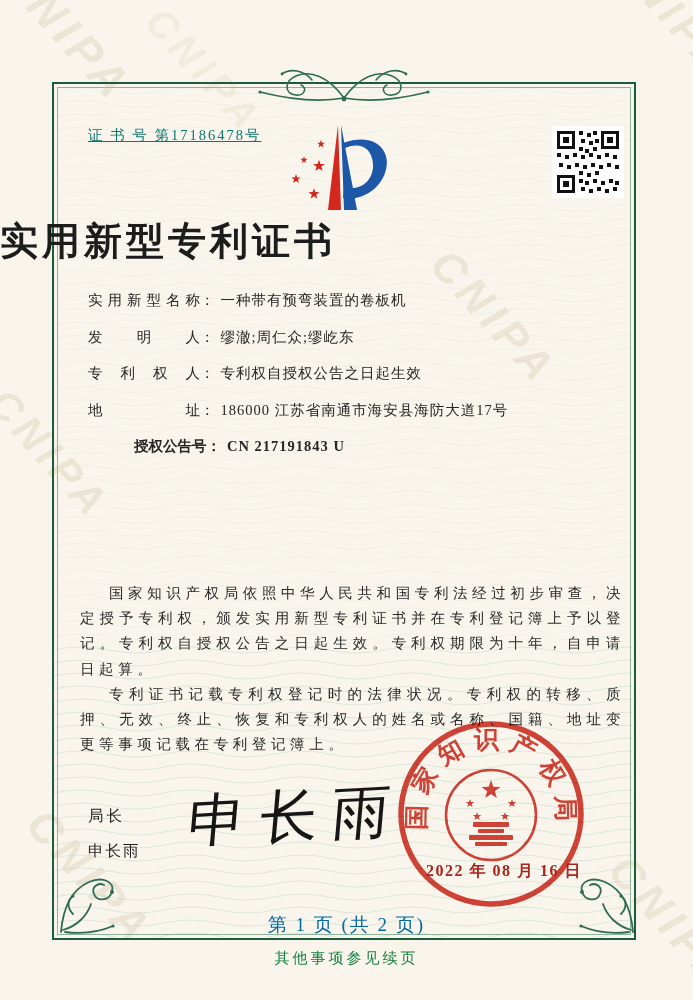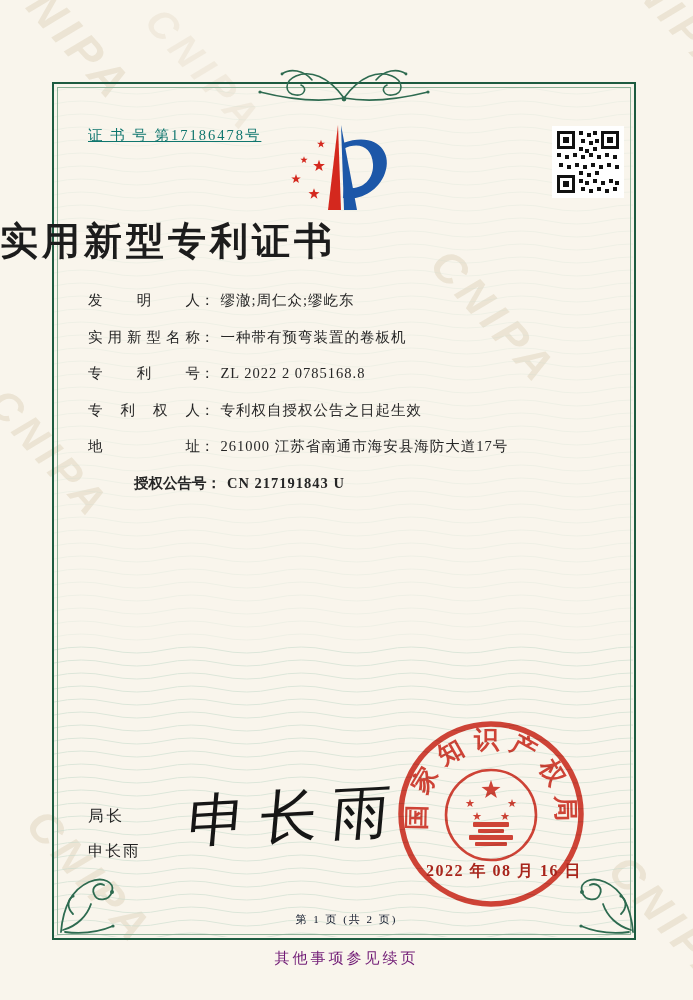--- a/index.html
+++ b/index.html
@@ -81,25 +81,25 @@
 
   .seal{position:absolute;left:393px;top:716px;opacity:.93;mix-blend-mode:multiply;}
   .seal-date{
     position:absolute;left:426px;top:861px;
     font-size:16px;font-weight:bold;color:#a8251c;
     letter-spacing:1.5px;white-space:nowrap;
   }
 
   .page-no{
     position:absolute;left:0;right:0;top:912px;
-    text-align:center;font-size:11px;color:#0f172a;letter-spacing:2px;
+    text-align:center;font-size:19px;color:#0369a1;letter-spacing:2px;
   }
   .foot-note{
     position:absolute;left:0;right:0;top:949px;
-    text-align:center;font-size:15px;color:#701a75;letter-spacing:3px;
+    text-align:center;font-size:15px;color:#15803d;letter-spacing:3px;
   }
 
   .ornament-top{position:absolute;left:252px;top:58px;}
   .corner-bl{position:absolute;left:55px;top:856px;}
   .corner-br{position:absolute;left:573px;top:856px;transform:scaleX(-1);}
 </style>
 </head>
 <body>
 
 <div class="page">
@@ -239,41 +239,42 @@
         <rect x="45" y="61" width="4" height="4"></rect>
       <rect x="53" y="63" width="4" height="4"></rect>
         <rect x="61" y="61" width="4" height="4"></rect>
     </g>
   </svg>
 
   <div class="title">实用新型专利证书</div>
 
   <div class="fields">
     <div class="frow">
+      <span class="flabel">实用新型名称</span><span class="fcolon">：</span><span class="fvalue">一种带有预弯装置的卷板机</span>
+    </div>
+    <div class="frow">
       <span class="flabel">发明人</span><span class="fcolon">：</span><span class="fvalue">缪澈;周仁众;缪屹东</span>
-    </div>
-    <div class="frow">
-      <span class="flabel">实用新型名称</span><span class="fcolon">：</span><span class="fvalue">一种带有预弯装置的卷板机</span>
-    </div>
-    <div class="frow">
-      <span class="flabel">专利号</span><span class="fcolon">：</span><span class="fvalue">ZL 2022 2 0785168.8</span>
     </div>
     <div class="frow">
       <span class="flabel">专利权人</span><span class="fcolon">：</span><span class="fvalue">专利权自授权公告之日起生效</span>
     </div>
     <div class="frow">
-      <span class="flabel">地址</span><span class="fcolon">：</span><span class="fvalue">261000 江苏省南通市海安县海防大道17号</span>
+      <span class="flabel">地址</span><span class="fcolon">：</span><span class="fvalue">186000 江苏省南通市海安县海防大道17号</span>
     </div>
     <div class="frow grant-row">
       <div class="grant-no">
         <span class="flabel">授权公告号</span><span class="fcolon">：</span><span class="fvalue">CN 217191843 U</span>
       </div>
     </div>
   </div>
 
+  <div class="paras">
+    <p>国家知识产权局依照中华人民共和国专利法经过初步审查，决定授予专利权，颁发实用新型专利证书并在专利登记簿上予以登记。专利权自授权公告之日起生效。专利权期限为十年，自申请日起算。</p>
+    <p>专利证书记载专利权登记时的法律状况。专利权的转移、质押、无效、终止、恢复和专利权人的姓名或名称、国籍、地址变更等事项记载在专利登记簿上。</p>
+  </div>
 
   <div class="sig-title">局长</div>
   <div class="sig-name">申长雨</div>
   <div class="sig-hand">申长雨</div>
 
   <svg class="seal" width="196" height="196" viewBox="0 0 196 196">
     <circle cx="98" cy="98" r="90" fill="none" stroke="#d0372b" stroke-width="5.5"></circle>
     <path id="sealArc" d="M 36,121 A 66,66 0 1 1 160,121" fill="none"></path>
     <text font-size="25" font-weight="bold" fill="#d0372b" letter-spacing="9" text-anchor="middle">
       <textPath href="#sealArc" startOffset="50%">国家知识产权局</textPath>

